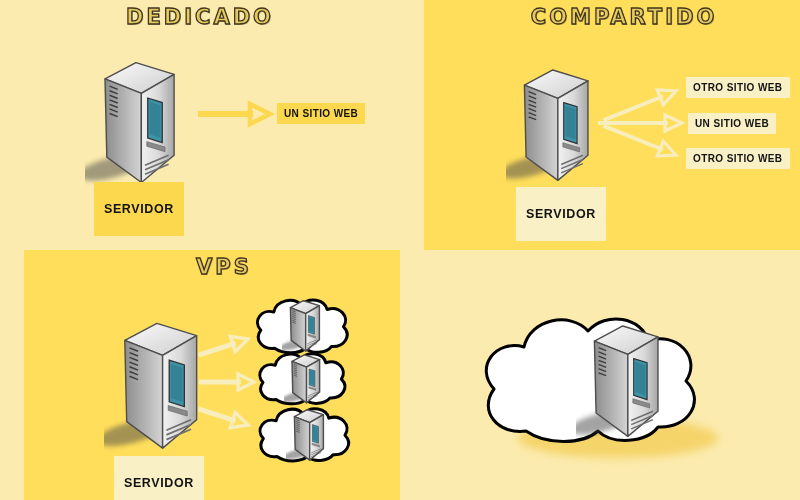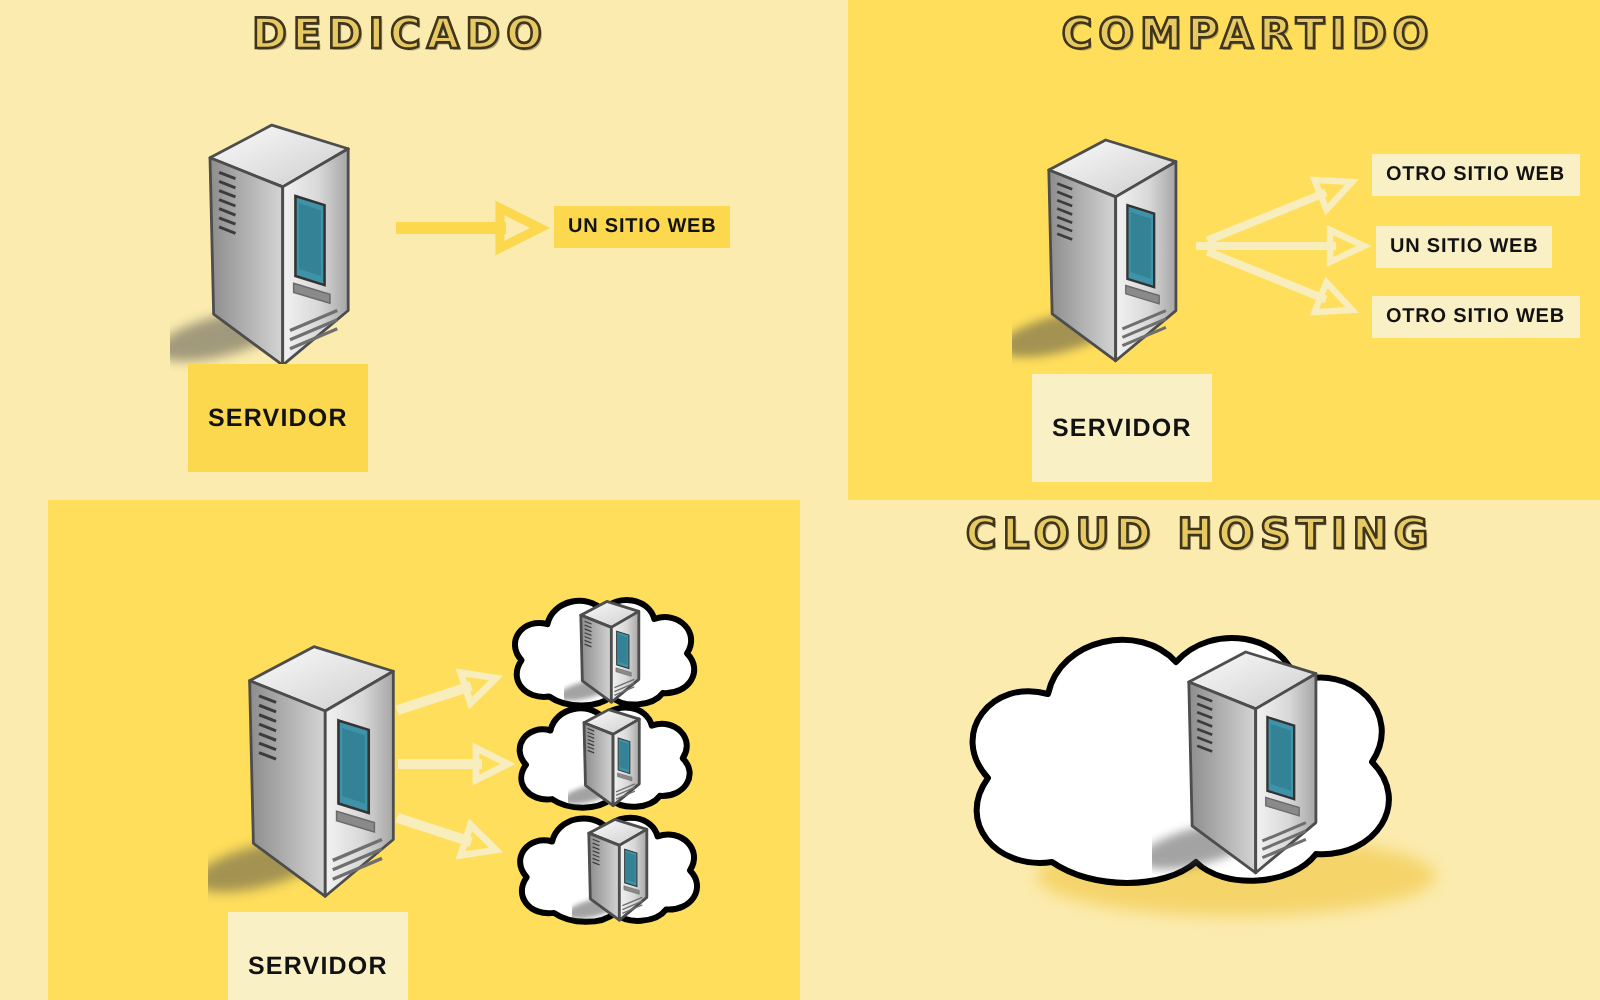--- a/index.html
+++ b/index.html
@@ -150,20 +150,21 @@
         <polygon points="-17,-8 0,0 -17,8" fill="none" stroke="#F8EDBD" stroke-width="3.2" stroke-linejoin="miter"></polygon>
       </g>
     </svg>
     <div class="tag cream-box tr-site-0">OTRO SITIO WEB</div>
     <div class="tag cream-box tr-site-1">UN SITIO WEB</div>
     <div class="tag cream-box tr-site-2">OTRO SITIO WEB</div>
     <div class="tag cream-box servidor tr-servidor">SERVIDOR</div>
   </section>
 
   <section class="quadrant deep">
+    <h2 class="q-title">VPS</h2>
     <svg class="layer" viewBox="0 0 400 250">
       <use href="#sym-server" x="80" y="58" width="104" height="146"></use>
       <g transform="translate(224,89) rotate(-18)">
         <line x1="-52" y1="0" x2="-13" y2="0" stroke="#F8EDBD" stroke-width="5"></line>
         <polygon points="-16,-8 0,0 -16,8" fill="none" stroke="#F8EDBD" stroke-width="3.4" stroke-linejoin="miter"></polygon>
       </g>
       <g transform="translate(230,132)">
         <line x1="-55" y1="0" x2="-13" y2="0" stroke="#F8EDBD" stroke-width="5"></line>
         <polygon points="-16,-8 0,0 -16,8" fill="none" stroke="#F8EDBD" stroke-width="3.4" stroke-linejoin="miter"></polygon>
       </g>
@@ -181,21 +182,20 @@
       </g>
       <g>
         <use href="#sym-cloud" x="230" y="152" width="102" height="63"></use>
         <use href="#sym-server" x="262" y="154" width="42" height="58"></use>
       </g>
     </svg>
     <div class="tag cream-box servidor bl-servidor">SERVIDOR</div>
   </section>
 
   <section class="quadrant pale">
-    <h2 class="q-title">CLOUD HOSTING</h2>
     <svg class="layer" viewBox="0 0 400 250">
       <ellipse cx="218" cy="188" rx="100" ry="20" fill="#F5D46A" filter="url(#fBlurSoft)"></ellipse>
       <use href="#sym-cloud" x="72" y="52" width="240" height="150"></use>
       <use href="#sym-server" x="176" y="58" width="92" height="138"></use>
     </svg>
   </section>
 
 </div>
 
 </body></html>

